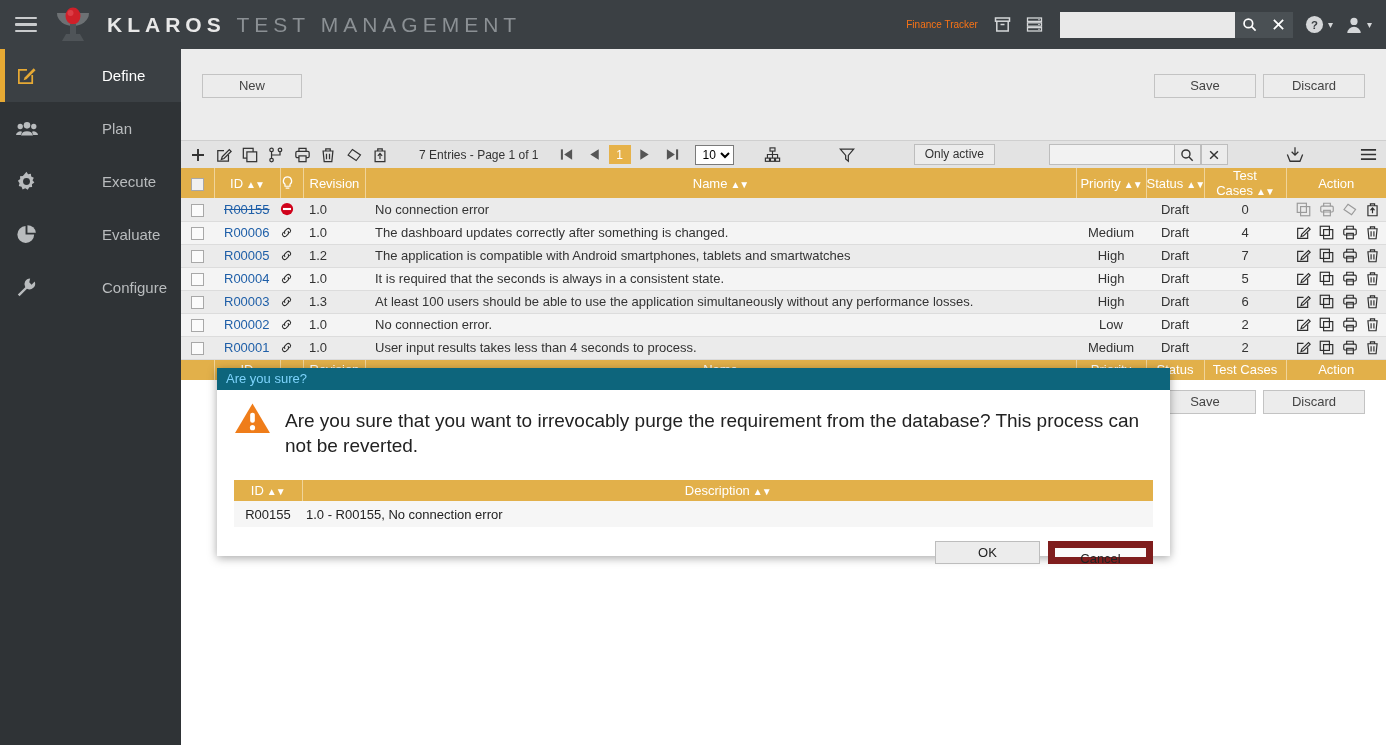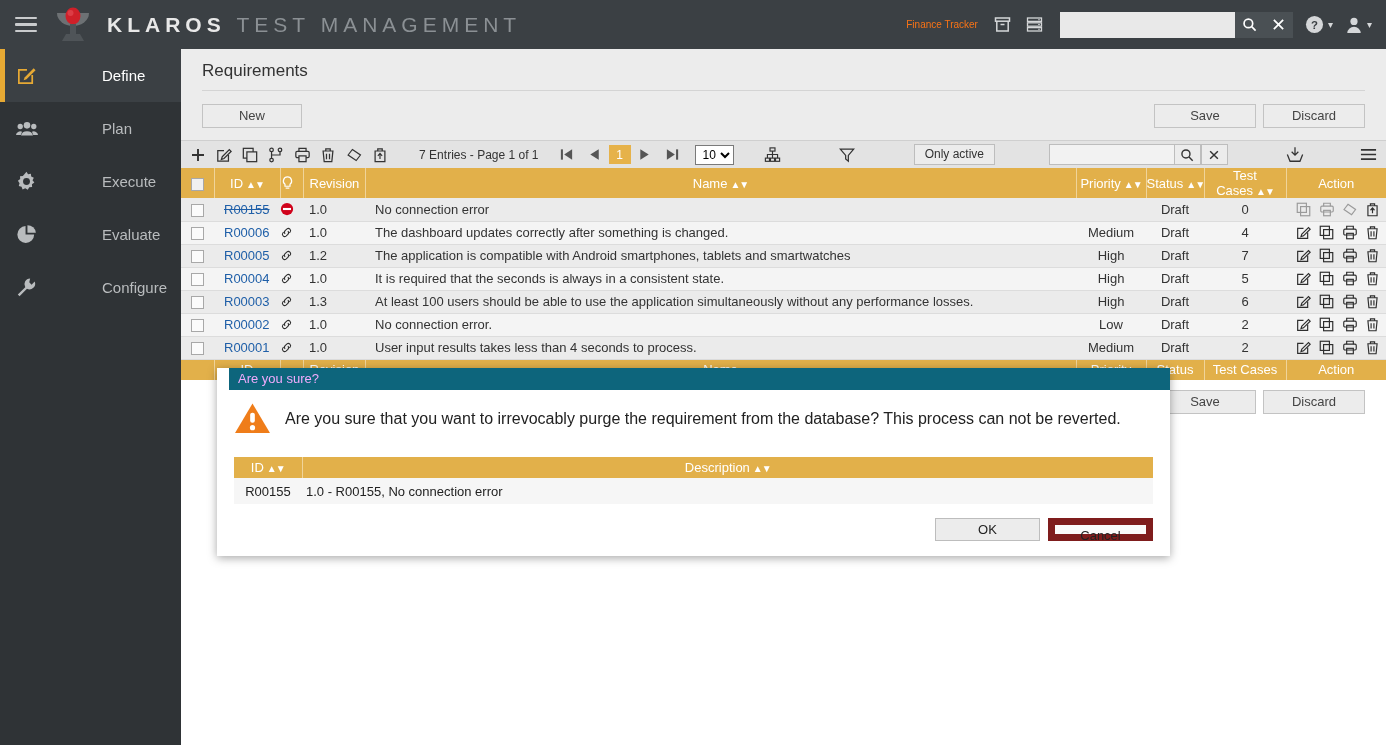--- a/index.html
+++ b/index.html
@@ -128,24 +128,24 @@
   .act-ico { display:inline-flex; align-items:center; justify-content:center; width: 23px; height: 18px;
              vertical-align: middle; cursor: pointer; color: #333; }
   .act-ico.dim { color: #9a9a9a; }
 
   
   #dialog {
     position: absolute; left: 217px; top: 368px; width: 953px; height: 188px;
     background: #ffffff; box-shadow: 0 2px 9px rgba(0,0,0,.35);
   }
   #dlg-title {
-    background: #0d657c; color: #f0abfc; font-size: 13px; height: 22px; line-height: 22px; padding-left: 9px; margin-left: 12px;
+    background: #0d657c; color: #7dd3fc; font-size: 13px; height: 22px; line-height: 22px; padding-left: 9px;
   }
   #dlg-body { padding: 12px 17px 0 17px; display: flex; align-items: flex-start; }
-  #dlg-msg { font-size: 16px; color: #222; margin-left: 14px; padding-top: 7px; line-height: 1.3; }
+  #dlg-msg { font-size: 19px; color: #222; margin-left: 14px; padding-top: 7px; line-height: 1.3; }
   table#dlg-table { width: 919px; margin: 22px 17px 0 17px; border-collapse: collapse; table-layout: fixed; }
   #dlg-table th {
     background: #e2b04a; color: #ffffff; font-size: 13px; font-weight: normal; height: 21px;
     border-right: 1px solid #f0d49a; text-align: center;
   }
   #dlg-table th:last-child { border-right: none; }
   #dlg-table td { font-size: 13px; color: #222; height: 26px; background: #f6f6f6; padding: 0 4px; }
   #dlg-btns { display: flex; justify-content: flex-end; padding: 14px 17px 0 17px; }
   .dbtn {
     min-width: 105px; height: 23px; font-size: 13px; text-align: center; line-height: 21px;
@@ -290,21 +290,20 @@
         <path d="M14.8 1.5 a6 6 0 0 0 -5.1 9.2 L1.9 18.4 l1.8 1.8 7.8 -7.8 a6 6 0 0 0 8.1 -7.7 l-3.3 3.3 -2.4 -2.4 Z"></path>
       </svg>
     </span>
     <span class="side-label">Configure</span>
   </div>
 </div>
 
 <div id="main">
 
   <div id="content-head">
-    <div id="page-title" class="title-rule">Requirements</div>
     <div class="btn-row">
       <div class="btn">New</div>
       <div class="spacer"></div>
       <div class="btn wide">Save</div>
       <div class="btn wide">Discard</div>
     </div>
   </div>
 
   <div id="tbl-toolbar">
     <div class="tt-ico">

